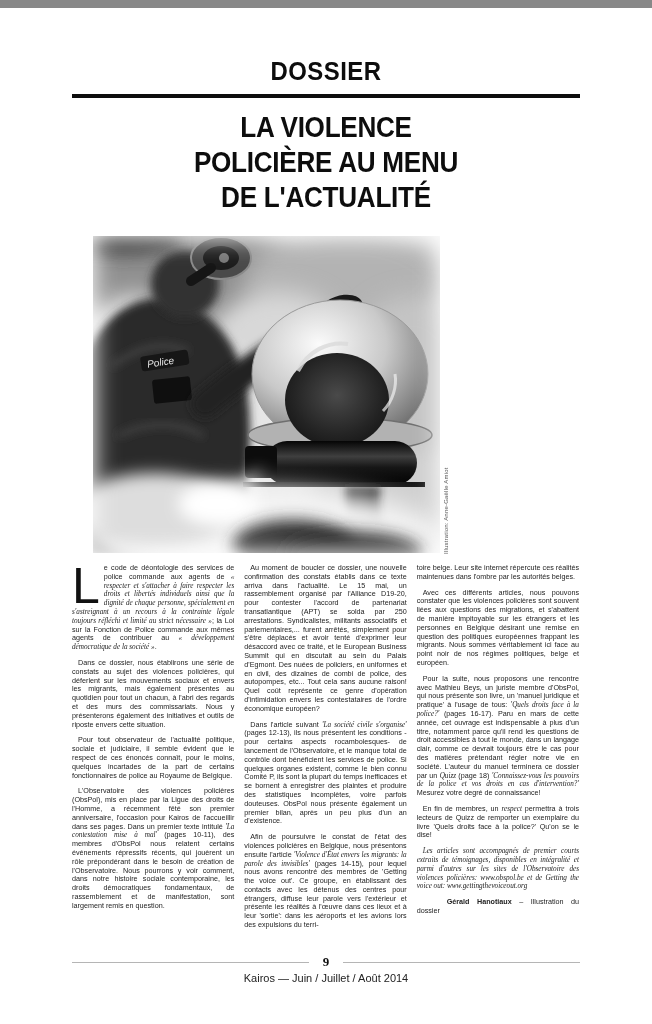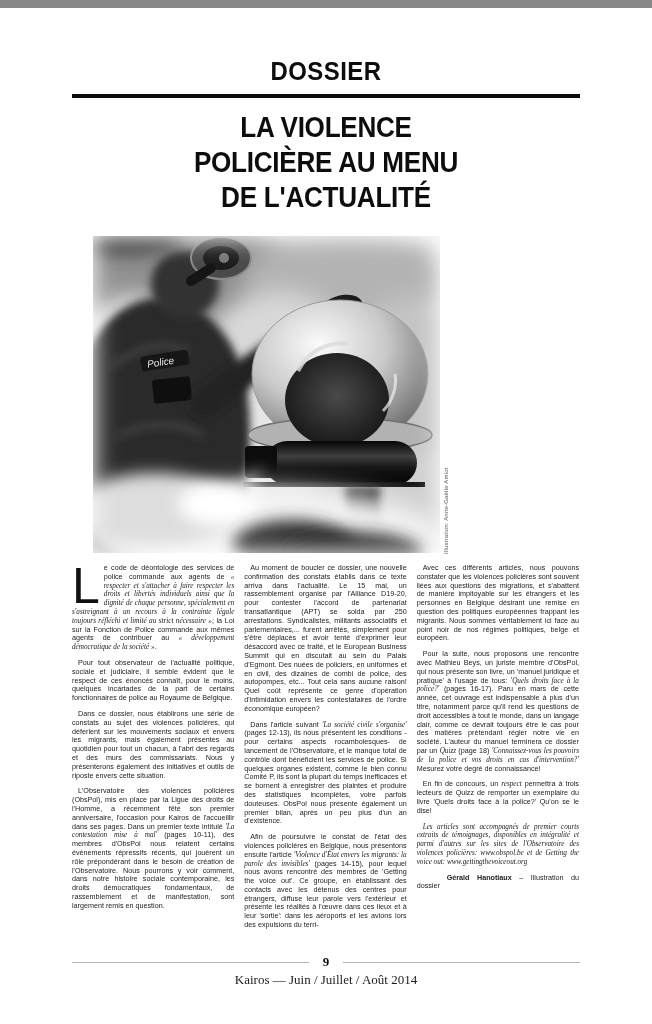--- a/index.html
+++ b/index.html
@@ -43,21 +43,21 @@
   .bd{font-weight:700;padding-left:24px;}
   .dropcap{
     float:left;font-size:50px;line-height:40px;font-weight:400;color:#111;
     margin:2px 4px 0 0;text-indent:0;
   }
   
   .footer{position:absolute;left:72px;top:946px;width:508px;text-align:center;}
   .pageno-row{display:flex;align-items:center;gap:14px;}
   .pageno-row .fl{flex:1;height:1px;background:#b5b5b5;}
   .pageno{font-family:"Liberation Serif",serif;font-weight:700;font-size:13px;color:#111;}
-  .issue{margin-top:2px;font-family:Liberation Serif, serif;font-size:13px;color:#222;}
+  .issue{margin-top:2px;font-family:Liberation Sans, sans-serif;font-size:11px;color:#222;}
 </style>
 </head>
 <body>
 
 <div id="page">
 
   <div class="kicker">DOSSIER</div>
   <div class="rule"></div>
 
   <div class="page-title">
@@ -164,33 +164,34 @@
         <rect x="-20" y="-20" width="387" height="357" fill="none" stroke="#ffffff" stroke-width="42" filter="url(#b12)"></rect>
       </g>
     </svg>
   </div>
 
   <div class="credit">Illustration: Anne-Gaëlle Amiot</div>
 
   <div class="columns">
     <div class="col">
         <p class="para noindent"><span class="dropcap">L</span><span>e code de déontologie des services de police commande aux agents de </span><span class="it">« respecter et s'attacher à faire respecter les droits et libertés individuels ainsi que la dignité de chaque personne, spécialement en s'astreignant à un recours à la contrainte légale toujours réfléchi et limité au strict nécessaire »</span><span>; la Loi sur la Fonction de Police commande aux mêmes agents de contribuer au </span><span class="it">« développement démocratique de la société »</span><span>.</span></p>
+        <p class="para"><span>Dans ce dossier, nous établirons une série de constats au sujet des violences policières, qui déferlent sur les mouvements sociaux et envers les migrants, mais également présentes au quotidien pour tout un chacun, à l'abri des regards et des murs des commissariats. Nous y présenterons également des initiatives et outils de riposte envers cette situation.</span></p>
         <p class="para"><span>Pour tout observateur de l'actualité politique, sociale et judiciaire, il semble évident que le respect de ces énoncés connaît, pour le moins, quelques incartades de la part de certains fonctionnaires de police au Royaume de Belgique.</span></p>
-        <p class="para"><span>Dans ce dossier, nous établirons une série de constats au sujet des violences policières, qui déferlent sur les mouvements sociaux et envers les migrants, mais également présentes au quotidien pour tout un chacun, à l'abri des regards et des murs des commissariats. Nous y présenterons également des initiatives et outils de riposte envers cette situation.</span></p>
         <p class="para"><span>L'Observatoire des violences policières (ObsPol), mis en place par la Ligue des droits de l'Homme, a récemment fêté son premier anniversaire, l'occasion pour Kairos de l'accueillir dans ses pages. Dans un premier texte intitulé </span><span class="it">'La contestation mise à mal'</span><span> (pages 10-11), des membres d'ObsPol nous relatent certains événements répressifs récents, qui jouèrent un rôle prépondérant dans le besoin de création de l'Observatoire. Nous pourrons y voir comment, dans notre histoire sociale contemporaine, les droits démocratiques fondamentaux, de rassemblement et de manifestation, sont largement remis en question.</span></p>
       </div>
     <div class="col">
         <p class="para"><span>Au moment de boucler ce dossier, une nouvelle confirmation des constats établis dans ce texte arriva dans l'actualité. Le 15 mai, un rassemblement organisé par l'Alliance D19-20, pour contester l'accord de partenariat transatlantique (APT) se solda par 250 arrestations. Syndicalistes, militants associatifs et parlementaires,... furent arrêtés, simplement pour s'être déplacés et avoir tenté d'exprimer leur désaccord avec ce traité, et le European Business Summit qui en discutait au sein du Palais d'Egmont. Des nuées de policiers, en uniformes et en civil, des dizaines de combi de police, des autopompes, etc... Tout cela sans aucune raison! Quel coût représente ce genre d'opération d'intimidation envers les contestataires de l'ordre économique européen?</span></p>
         <p class="para"><span>Dans l'article suivant </span><span class="it">'La société civile s'organise'</span><span> (pages 12-13), ils nous présentent les conditions -pour certains aspects rocambolesques- de lancement de l'Observatoire, et le manque total de contrôle dont bénéficient les services de police. Si quelques organes existent, comme le bien connu Comité P, ils sont la plupart du temps inefficaces et se bornent à enregistrer des plaintes et produire des statistiques incomplètes, voire parfois douteuses. ObsPol nous présente également un premier bilan, après un peu plus d'un an d'existence.</span></p>
         <p class="para"><span>Afin de poursuivre le constat de l'état des violences policières en Belgique, nous présentons ensuite l'article </span><span class="it">'Violence d'État envers les migrants: la parole des invisibles'</span><span> (pages 14-15), pour lequel nous avons rencontré des membres de 'Getting the voice out'. Ce groupe, en établissant des contacts avec les détenus des centres pour étrangers, diffuse leur parole vers l'extérieur et présente les réalités à l'œuvre dans ces lieux et à leur 'sortie': dans les aéroports et les avions lors des expulsions du terri-</span></p>
       </div>
     <div class="col">
+        <p class="para noindent"><span>toire belge. Leur site internet répercute ces réalités maintenues dans l'ombre par les autorités belges.</span></p>
         <p class="para"><span>Avec ces différents articles, nous pouvons constater que les violences policières sont souvent liées aux questions des migrations, et s'abattent de manière impitoyable sur les étrangers et les personnes en Belgique désirant une remise en question des politiques européennes frappant les migrants. Nous sommes véritablement ici face au point noir de nos régimes politiques, belge et européen.</span></p>
         <p class="para"><span>Pour la suite, nous proposons une rencontre avec Mathieu Beys, un juriste membre d'ObsPol, qui nous présente son livre, un 'manuel juridique et pratique' à l'usage de tous: </span><span class="it">'Quels droits face à la police?'</span><span> (pages 16-17). Paru en mars de cette année, cet ouvrage est indispensable à plus d'un titre, notamment parce qu'il rend les questions de droit accessibles à tout le monde, dans un langage clair, comme ce devrait toujours être le cas pour des matières prétendant régler notre vie en société. L'auteur du manuel terminera ce dossier par un </span><span class="it">Quizz</span><span> (page 18) </span><span class="it">'Connaissez-vous les pouvoirs de la police et vos droits en cas d'intervention?'</span><span> Mesurez votre degré de connaissance!</span></p>
-        <p class="para"><span>En fin de concours, un </span><span class="it">respect</span><span> permettra à trois lecteurs de Quizz de remporter un exemplaire du livre 'Quels droits face à la police?' Qu'on se le dise!</span></p>
+        <p class="para"><span>En fin de membres, un </span><span class="it">respect</span><span> permettra à trois lecteurs de Quizz de remporter un exemplaire du livre 'Quels droits face à la police?' Qu'on se le dise!</span></p>
         <p class="para"><span class="it">Les articles sont accompagnés de premier courts extraits de témoignages, disponibles en intégralité et parmi d'autres sur les sites de l'Observatoire des violences policières: www.obspol.be et de Getting the voice out: www.gettingthevoiceout.org</span></p>
         <p class="para"><span class="bd">Gérald Hanotiaux</span><span> – Illustration du dossier</span></p>
       </div>
   </div>
 
   <div class="footer">
     <div class="pageno-row">
       <div class="fl"></div>
       <div class="pageno">9</div>
       <div class="fl"></div>

